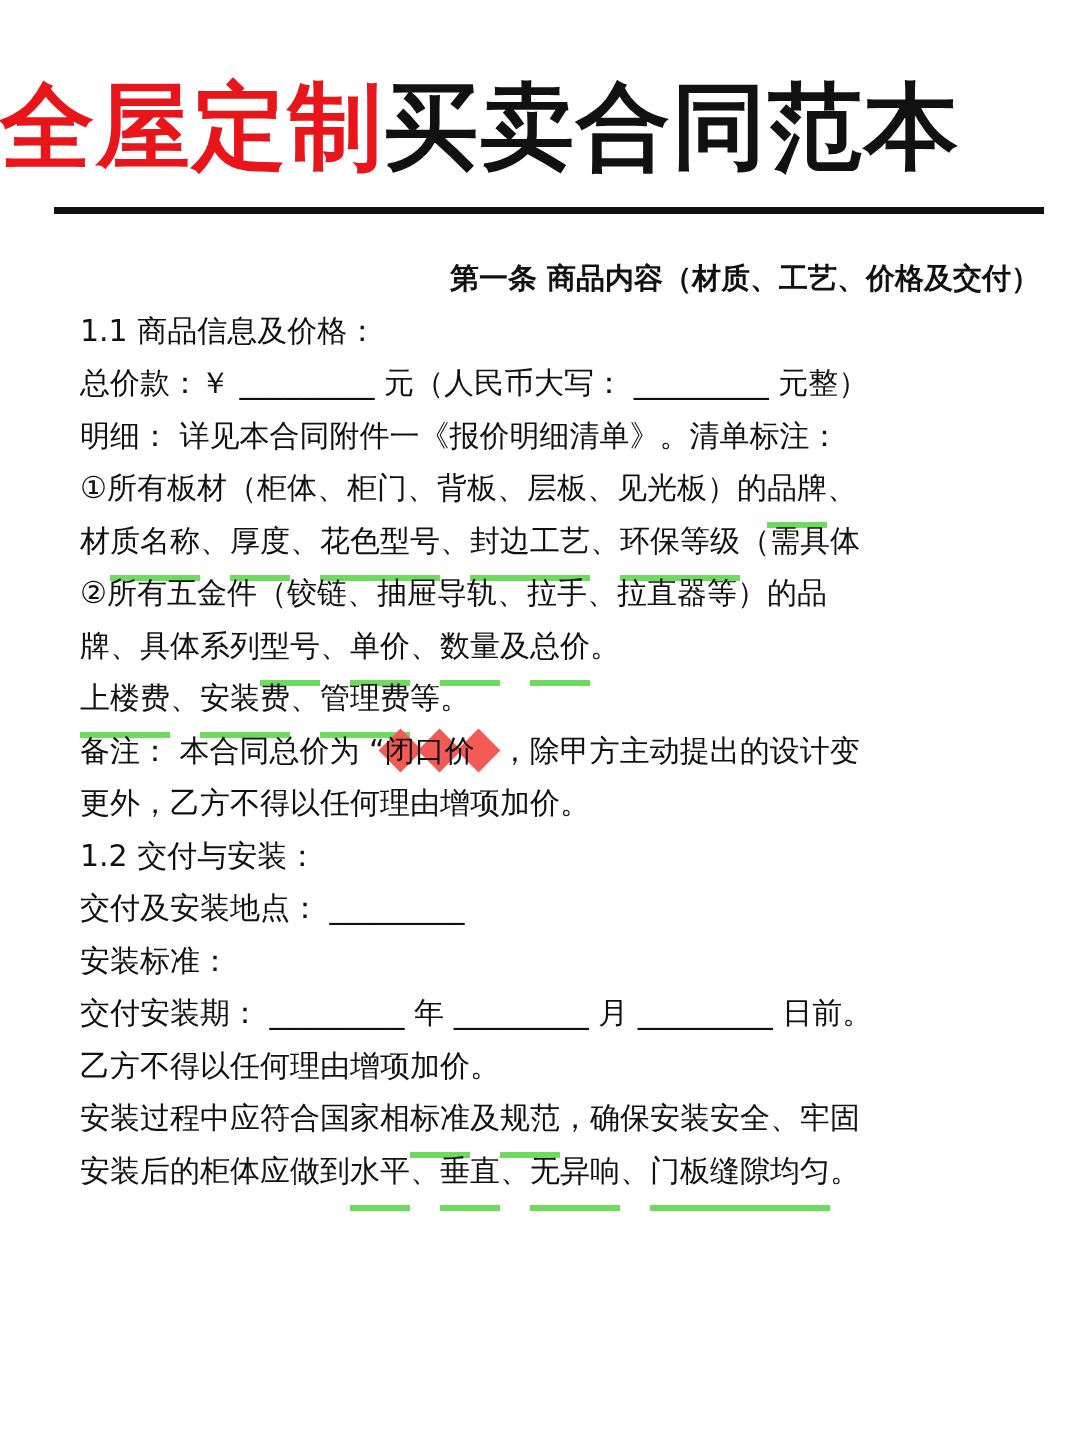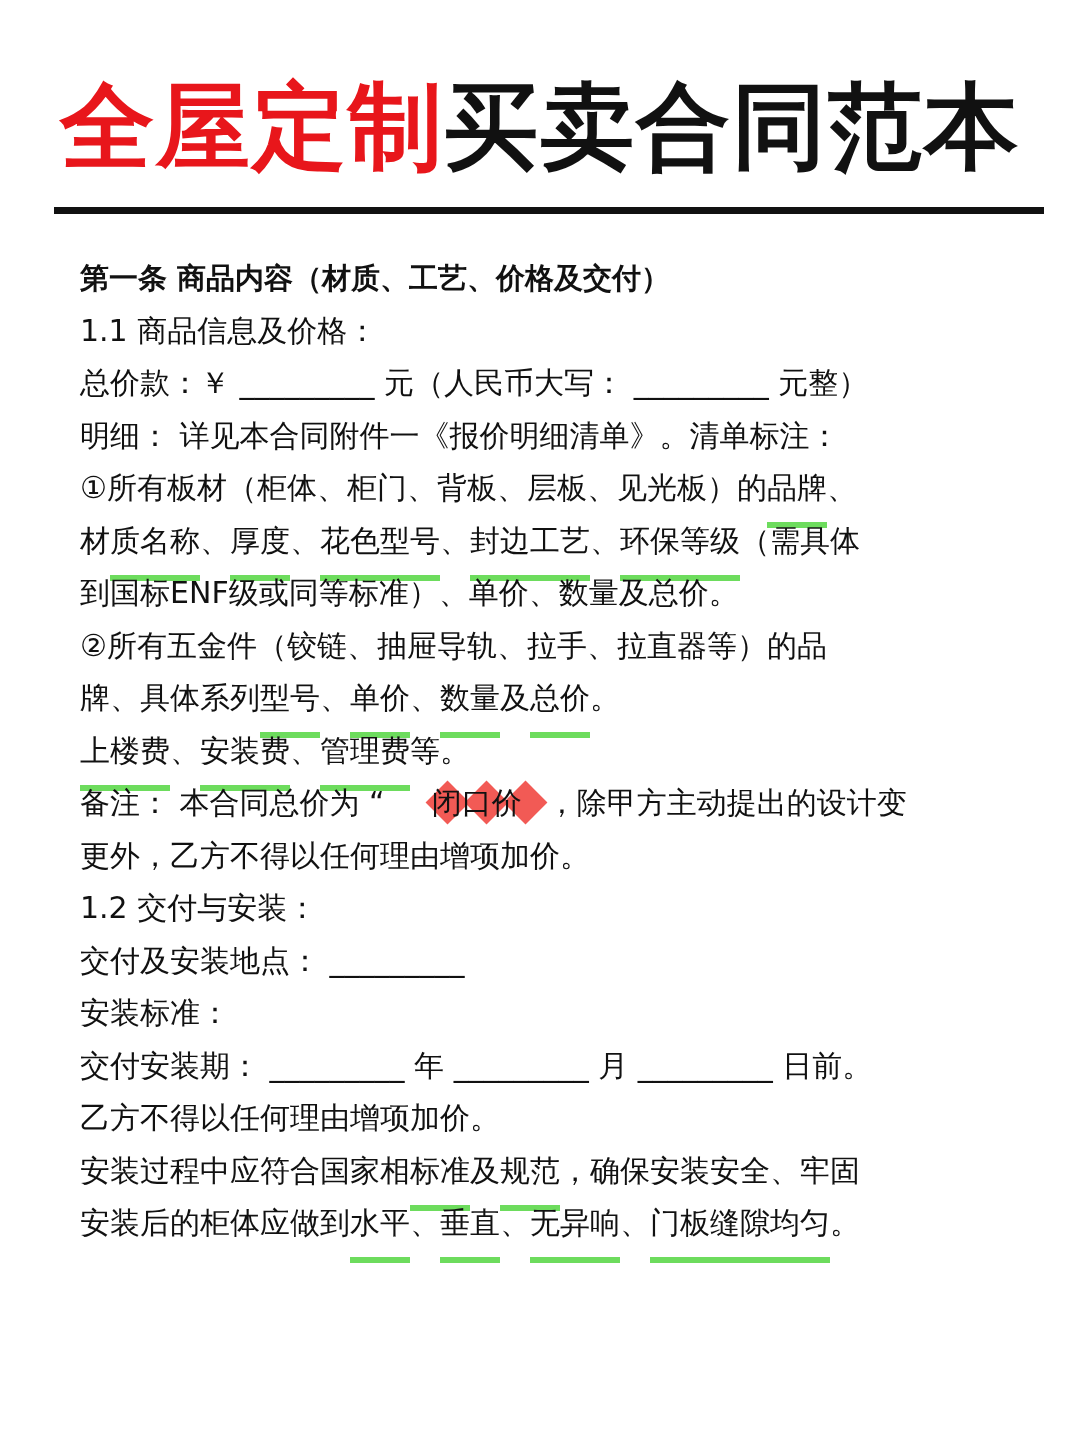--- a/index.html
+++ b/index.html
@@ -1,27 +1,27 @@
 <!DOCTYPE html>
 <html><head>
 <meta charset="utf-8">
 <style>
   html, body { margin:0; padding:0; background:#ffffff; }
   body { width:1080px; height:1440px; position:relative; overflow:hidden;
          font-family:"DejaVu Sans", "Liberation Sans", sans-serif; color:#111111; }
-  .title { position:absolute; left:0; top:72px; width:1080px; text-align:center;
+  .title { position:absolute; left:0; top:72px; width:1080px; text-align:left;
            font-size:94px; font-weight:bold; letter-spacing:2px; line-height:110px; white-space:nowrap; }
   .title .red { color:#e8161b; }
   .title .black { color:#111111; }
   .rule { position:absolute; left:54px; top:207px; width:990px; height:7px; background:#111111; }
   .content { position:absolute; left:80px; top:252px; width:960px; }
   .line { font-size:30px; line-height:52.5px; height:52.5px; white-space:nowrap; }
-  .line.heading { font-weight:bold; font-size:29px; }
+  .line.heading { font-weight:bold; font-size:29px;text-align:right; }
   .u { text-decoration:none; border-bottom:6px solid #6ddc5d; padding-bottom:17px; }
-  .hl { position:relative; display:inline-block;margin-left:47px; }
+  .hl { position:relative; display:inline-block; }
   .hl .diamonds { position:absolute; left:-4px; top:4px; height:44px; width:118px; z-index:0; }
   .hl .diamonds span { display:inline-block; width:31px; height:31px; background:#f25a55;
                        transform:rotate(45deg); margin:6px 4px 0 4px; }
   .hl .txt { position:relative; z-index:1; }
 </style>
 </head>
 <body>
 
 <div class="title">
   <span class="red">全屋定制</span><span class="black">买卖合同范本</span>
@@ -37,21 +37,20 @@
     <span>_________</span>
     <span>元（人民币大写：</span>
     <span>_________</span>
     <span>元整）</span>
   </div>
 
   <div class="line">明细： 详见本合同附件一《报价明细清单》。清单标注：</div>
 
   <div class="line"><span>①所有板材（柜体、柜门、背板、层板、见光板）的</span><span class="u">品牌</span><span>、</span></div>
   <div class="line"><span>材</span><span class="u">质名称</span><span>、</span><span class="u">厚度</span><span>、</span><span class="u">花色型号</span><span>、</span><span class="u">封边工艺</span><span>、</span><span class="u">环保等级</span><span>（需具体</span></div>
-  <div class="line">到国标ENF级或同等标准）、单价、数量及总价。</div>
 
   <div class="line">②所有五金件（铰链、抽屉导轨、拉手、拉直器等）的品</div>
   <div class="line"><span>牌、具体系列</span><span class="u">型号</span><span>、</span><span class="u">单价</span><span>、</span><span class="u">数量</span><span>及</span><span class="u">总价</span><span>。</span></div>
 
   <div class="line"><span class="u">上楼费</span><span>、</span><span class="u">安装费</span><span>、</span><span class="u">管理费</span><span>等。</span></div>
 
   <div class="line"><span>备注： 本合同总价为 “</span><span class="hl"><span class="diamonds"><span></span><span></span><span></span></span><span class="txt">闭口价</span></span><span>” ，除甲方主动提出的设计变</span></div>
   <div class="line">更外，乙方不得以任何理由增项加价。</div>
 
   <div class="line">1.2 交付与安装：</div>

